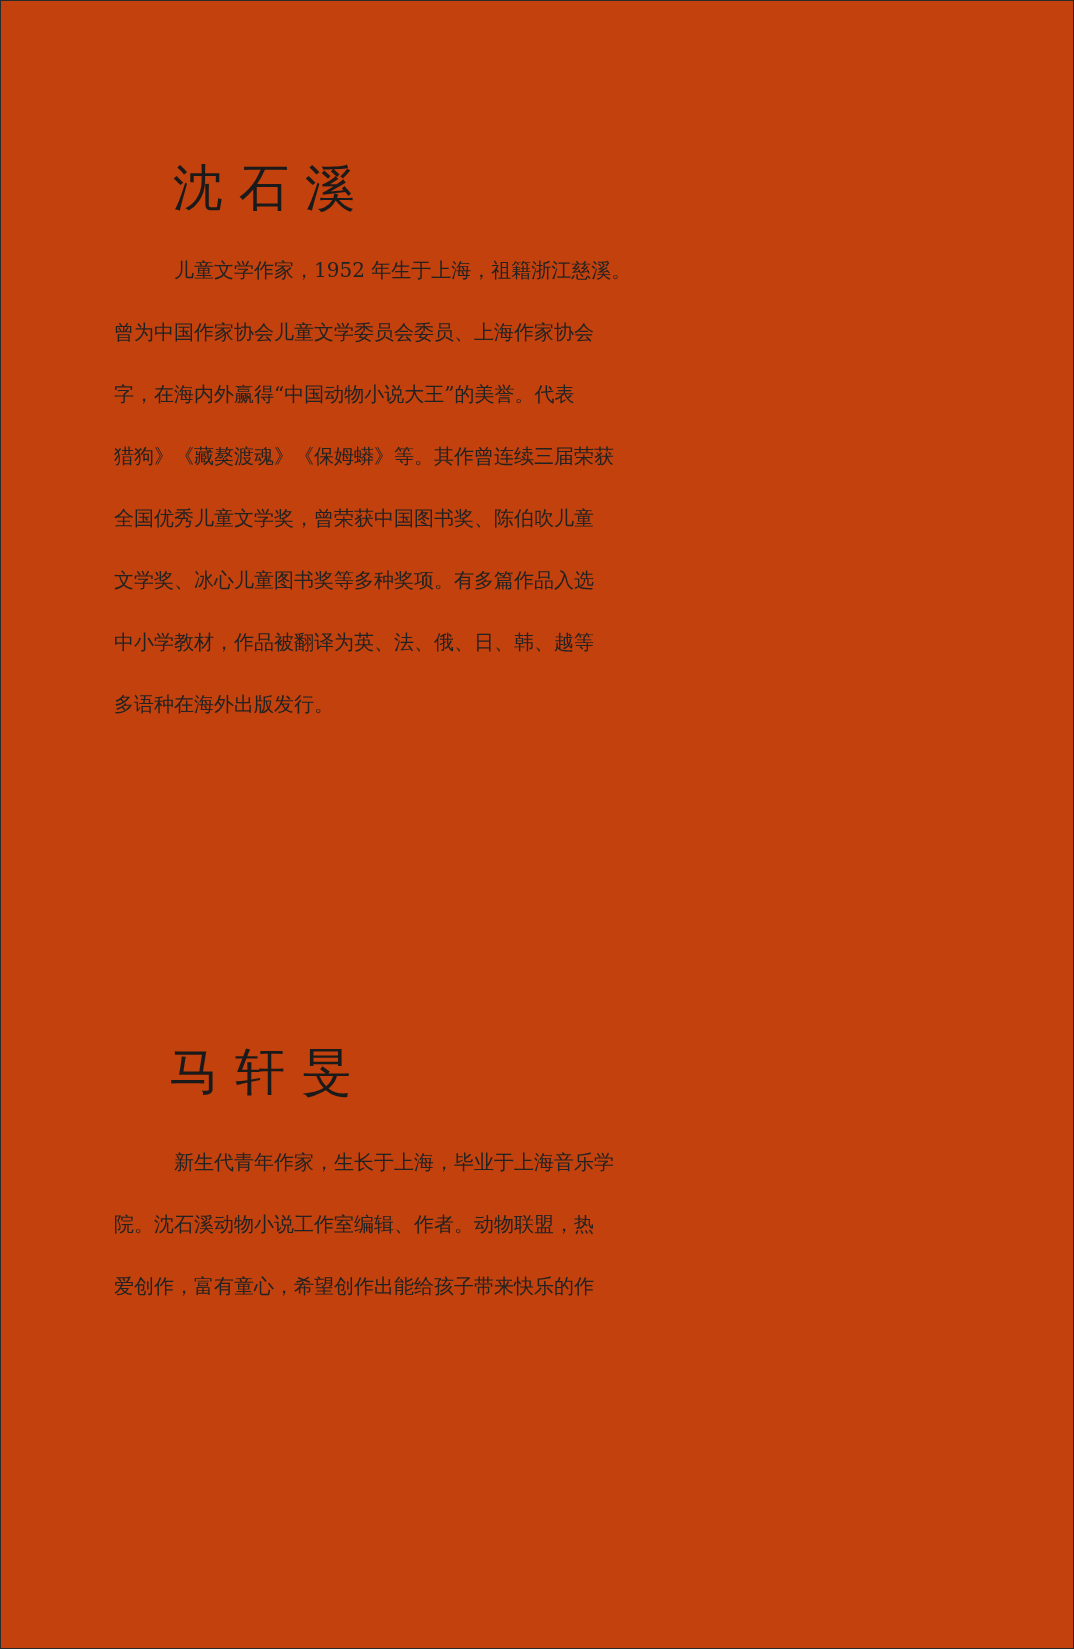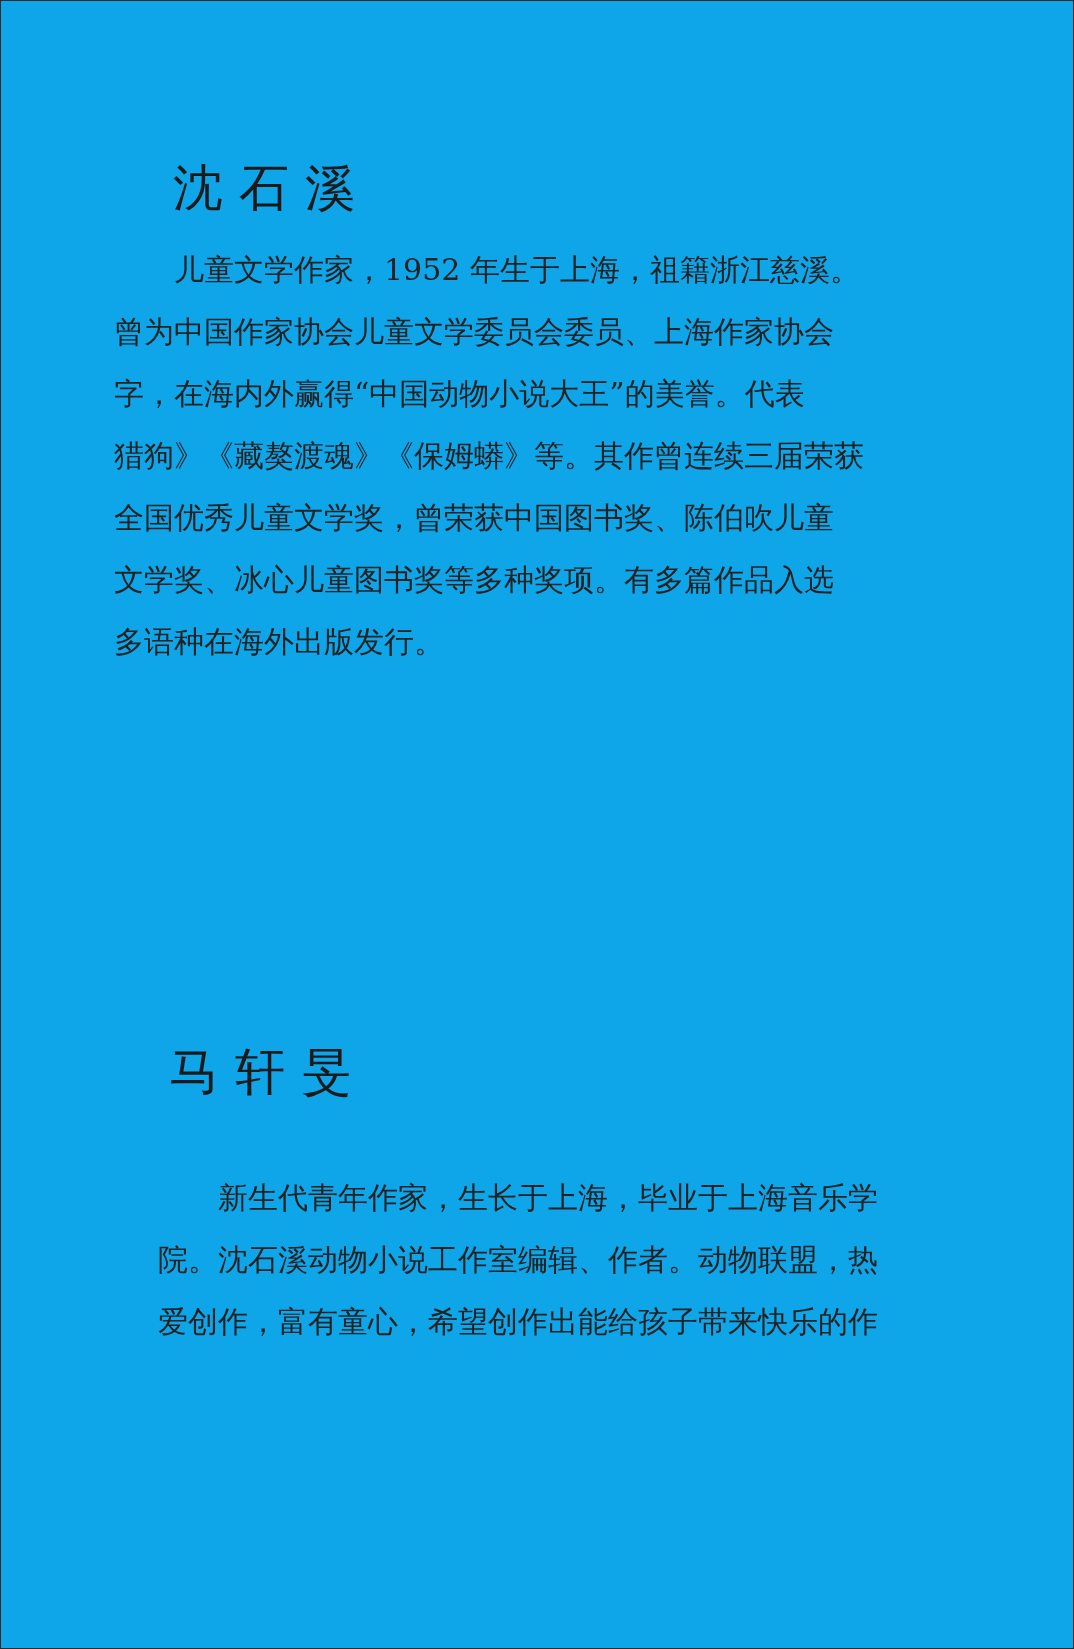--- a/index.html
+++ b/index.html
@@ -1,51 +1,52 @@
 <!DOCTYPE html>
 <html><head>
 <meta charset="utf-8">
 <style>
   html, body { margin: 0; padding: 0; background: #ffffff; }
   body { width: 1074px; height: 1649px; position: relative; overflow: hidden; }
   .page {
     position: absolute; left: 0; top: 0; width: 1072px; height: 1647px;
-    border: 1px solid #2a2a2a; background: #0ea5e9;
+    border: 1px solid #2a2a2a; background: #c2410c;
   }
   .name {
     position: absolute; font-family: "DejaVu Serif", serif;
     font-size: 50px; letter-spacing: 16px; color: #1a1a1a; font-weight: normal;
     margin: 0; line-height: 1;
   }
   .bio {
     position: absolute; left: 113px; width: 808px;
-    font-family: "DejaVu Serif", serif; font-size: 30px; color: #222222;
+    font-family: "DejaVu Serif", serif; font-size: 20px; color: #222222;
     margin: 0;
   }
   .bio .line { display: block; height: 62px; line-height: 62px; white-space: nowrap; }
   .bio .indent { padding-left: 60px; }
 </style>
 </head>
 <body>
 
 <div class="page">
 
   <h1 class="name" style="left:172px; top:162px;">沈石溪</h1>
 
   <div class="bio" style="top:238px;">
     <span class="line indent">儿童文学作家，1952 年生于上海，祖籍浙江慈溪。</span>
     <span class="line">曾为中国作家协会儿童文学委员会委员、上海作家协会</span>
     <span class="line">字，在海内外赢得“中国动物小说大王”的美誉。代表</span>
     <span class="line">猎狗》《藏獒渡魂》《保姆蟒》等。其作曾连续三届荣获</span>
     <span class="line">全国优秀儿童文学奖，曾荣获中国图书奖、陈伯吹儿童</span>
     <span class="line">文学奖、冰心儿童图书奖等多种奖项。有多篇作品入选</span>
+    <span class="line">中小学教材，作品被翻译为英、法、俄、日、韩、越等</span>
     <span class="line">多语种在海外出版发行。</span>
   </div>
 
   <h1 class="name" style="left:168px; top:1046px;">马轩旻</h1>
 
-  <div class="bio" style="top:1166px;text-align:center;">
+  <div class="bio" style="top:1130px;">
     <span class="line indent">新生代青年作家，生长于上海，毕业于上海音乐学</span>
     <span class="line">院。沈石溪动物小说工作室编辑、作者。动物联盟，热</span>
     <span class="line">爱创作，富有童心，希望创作出能给孩子带来快乐的作</span>
   </div>
 
 </div>
 
 </body></html>

